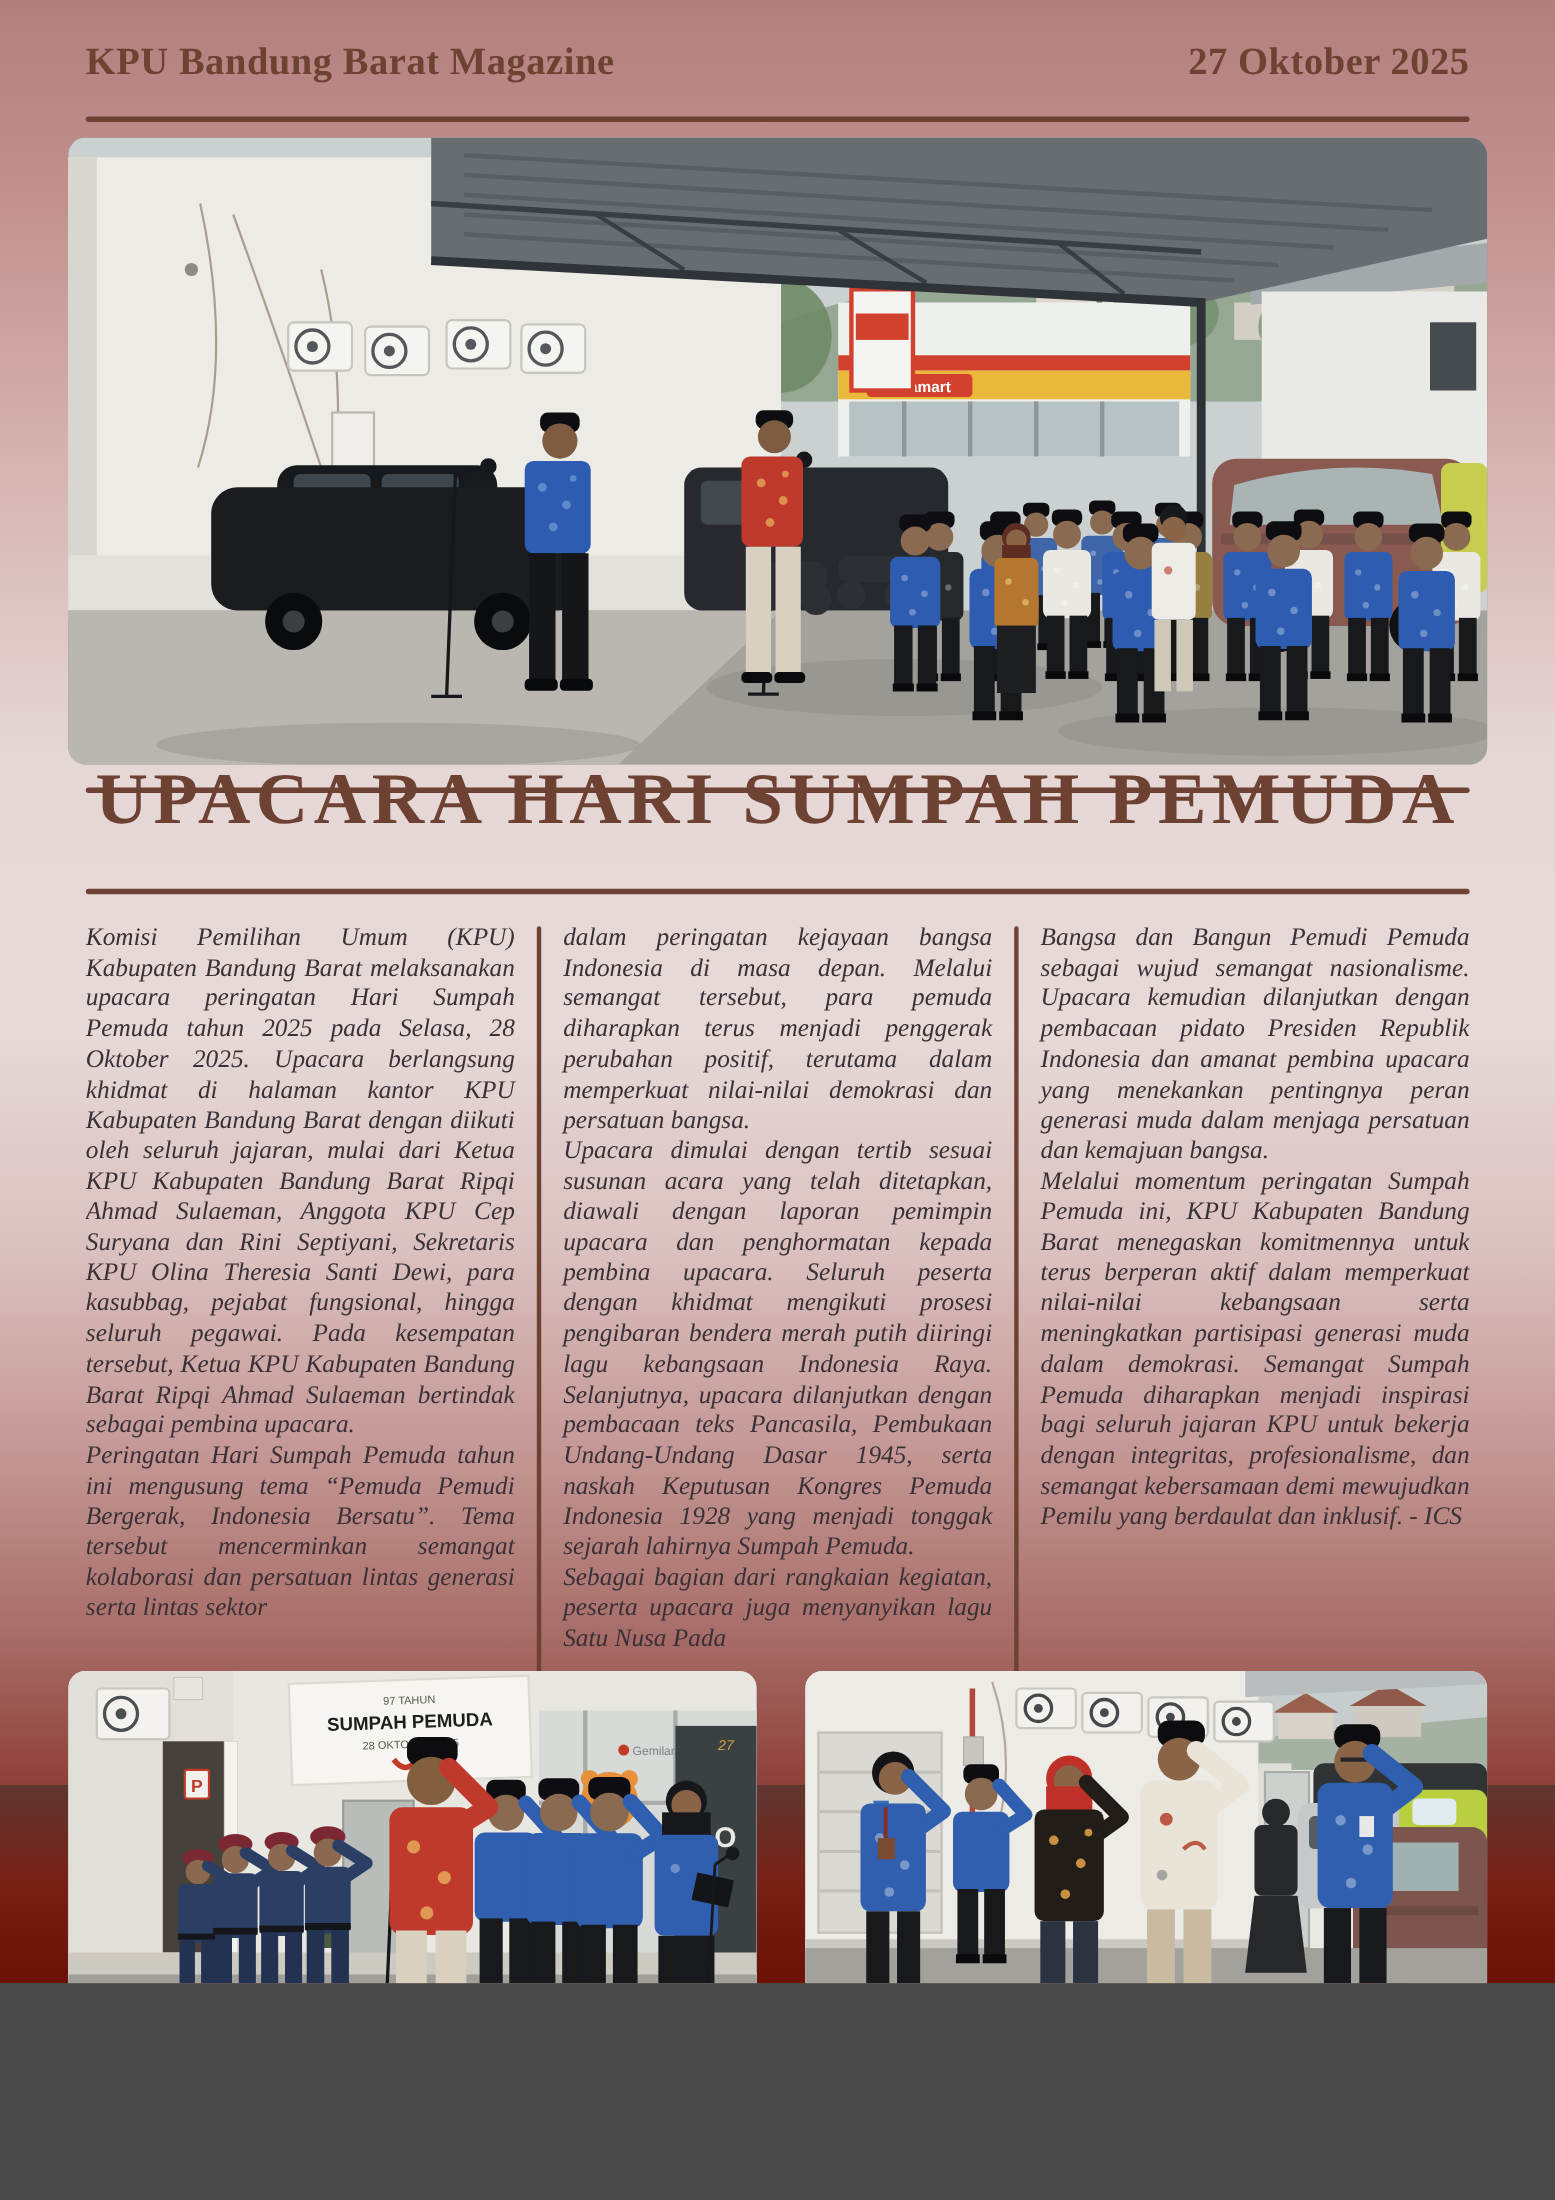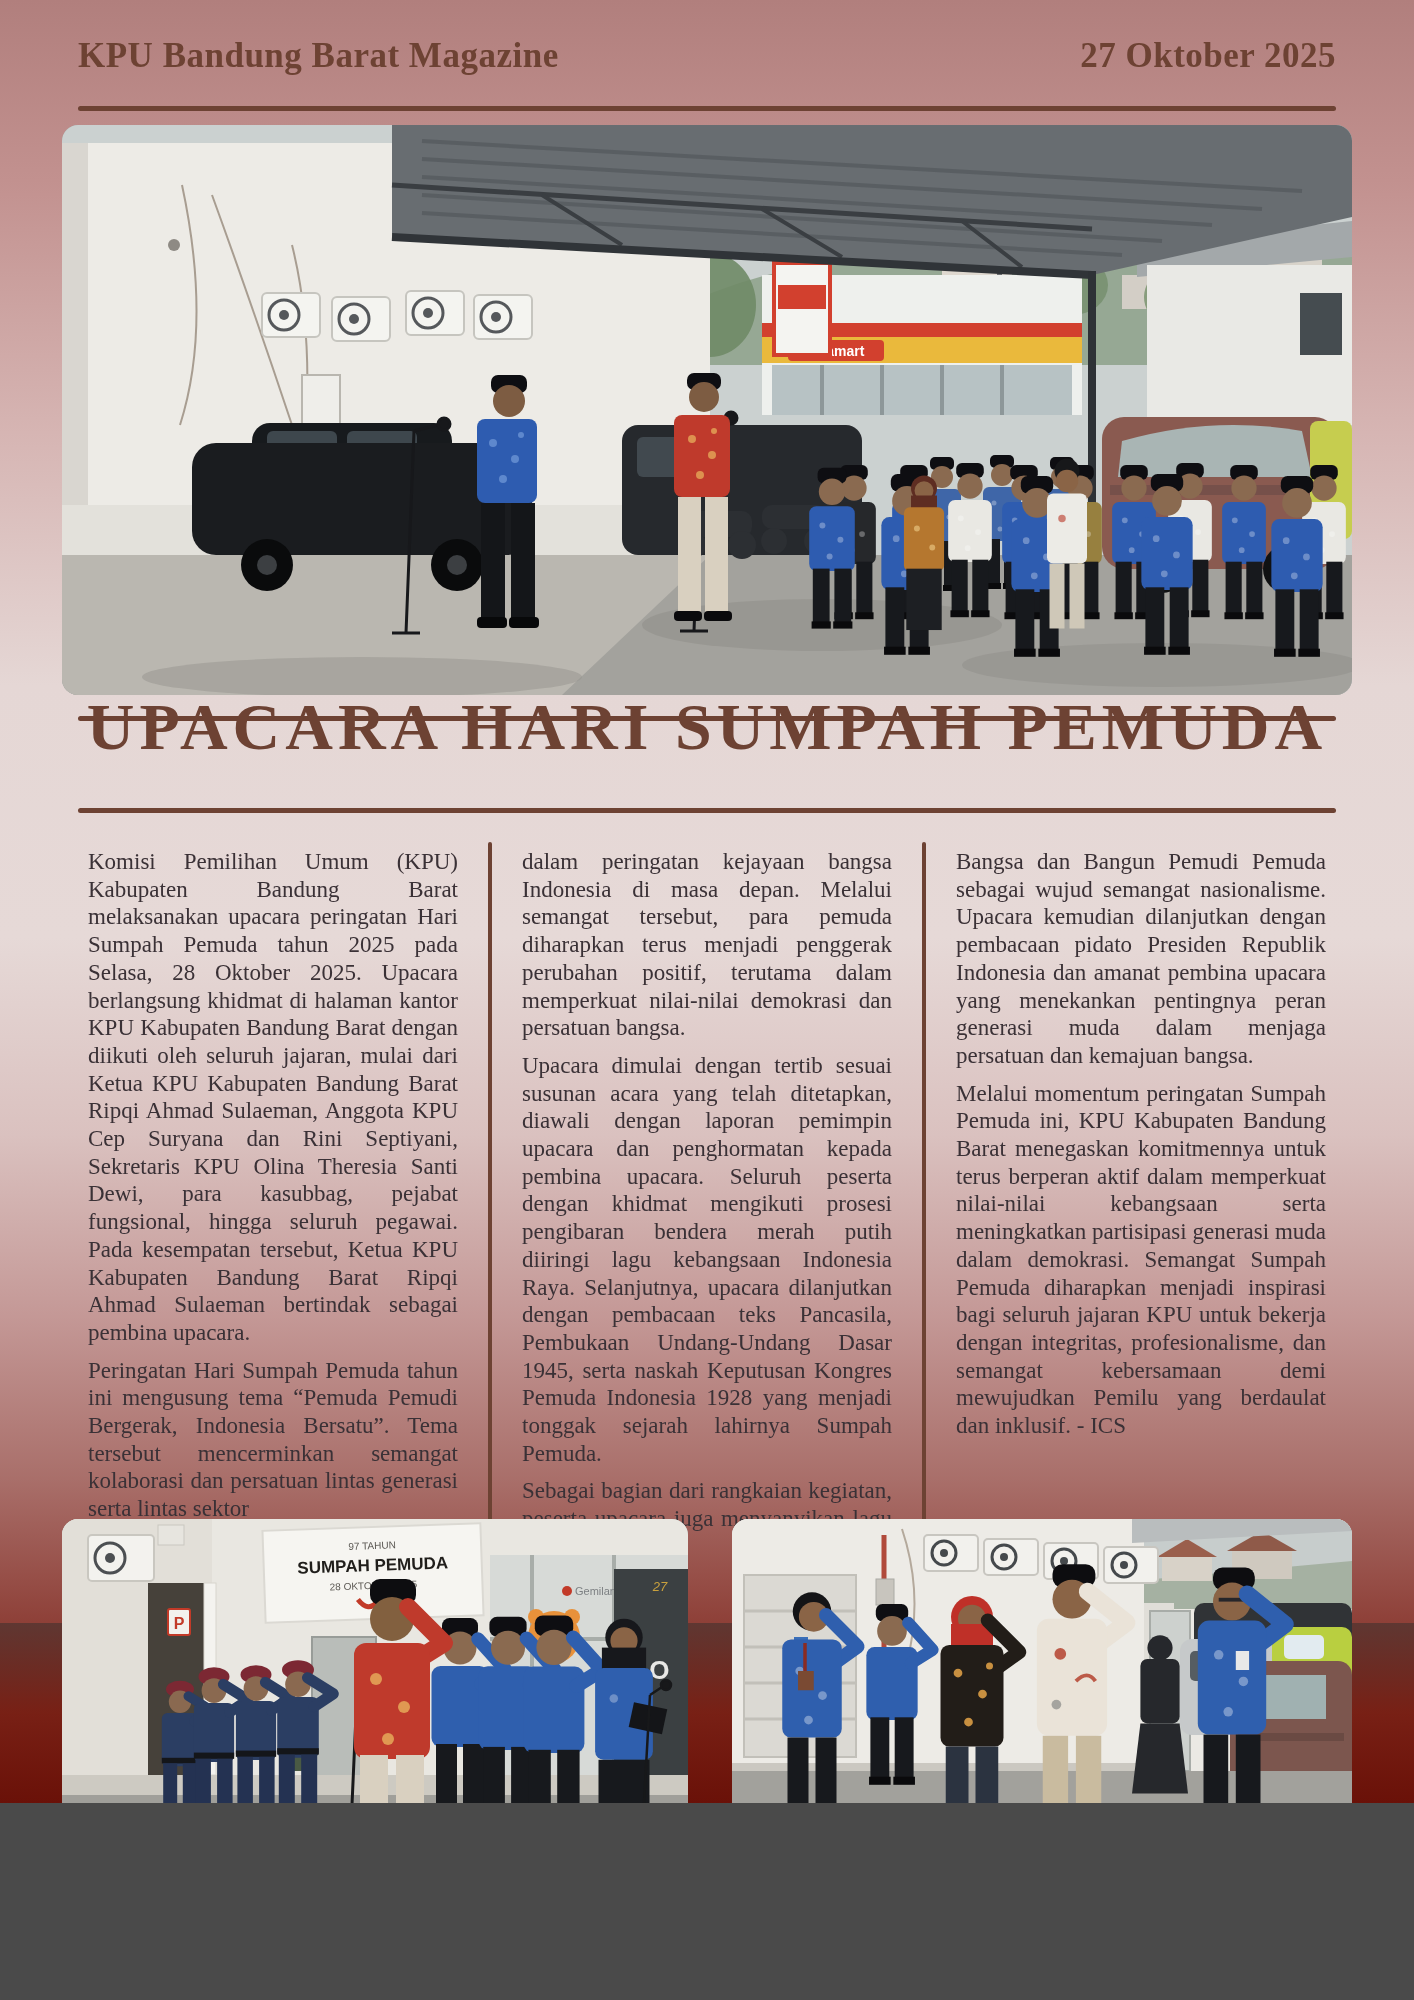--- a/index.html
+++ b/index.html
@@ -10,21 +10,21 @@
   .rule{position:absolute;left:78px;right:78px;height:5px;background:#6d4233;border-radius:3px;}
   .rule-cream{position:absolute;left:78px;right:78px;height:6px;background:#f3ebe0;border-radius:3px;top:1950px;}
   .photo{position:absolute;border-radius:16px;overflow:hidden;background:#9a9a96;}
   .photo svg{display:block;width:100%;height:100%;}
   #photo-main{left:62px;top:125px;width:1290px;height:570px;}
   #photo-bl{left:62px;top:1519px;width:626px;height:334px;}
   #photo-br{left:732px;top:1519px;width:620px;height:334px;}
   .headline{position:absolute;top:686px;left:40px;right:40px;text-align:center;font-size:66px;line-height:82px;font-weight:bold;color:#6d4233;letter-spacing:5px;white-space:nowrap;}
   .cols{position:absolute;top:838px;left:78px;right:78px;height:700px;display:flex;color:#3a3136;font-size:23px;line-height:27.7px;text-align:justify;overflow:hidden;}
   .col{flex:1;min-width:0;}
-  .col p{margin:10px;}
+  .col p{margin:0;font-style:italic;}
   .vdiv{width:4px;background:#6d4233;border-radius:2px;margin:4px 20px 0 20px;}
   .footer-tag{position:absolute;top:1862px;left:0;right:0;text-align:center;color:#f3ebdf;font-size:60px;font-weight:bold;letter-spacing:1px;white-space:nowrap;}
 </style>
 </head>
 <body>
 
 <div class="page">
 
   <div class="hdr-row">
     <span>KPU Bandung Barat Magazine</span>

